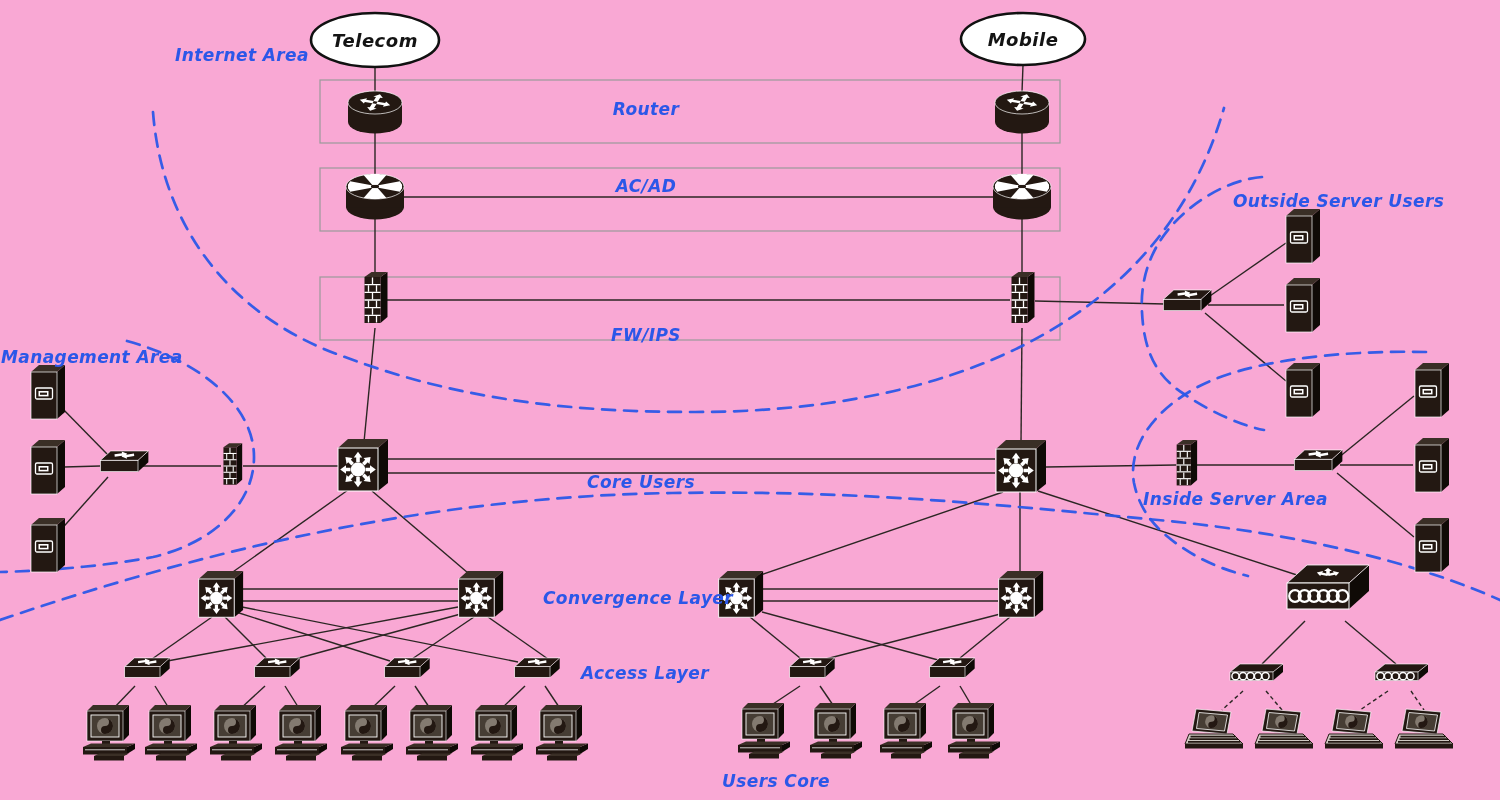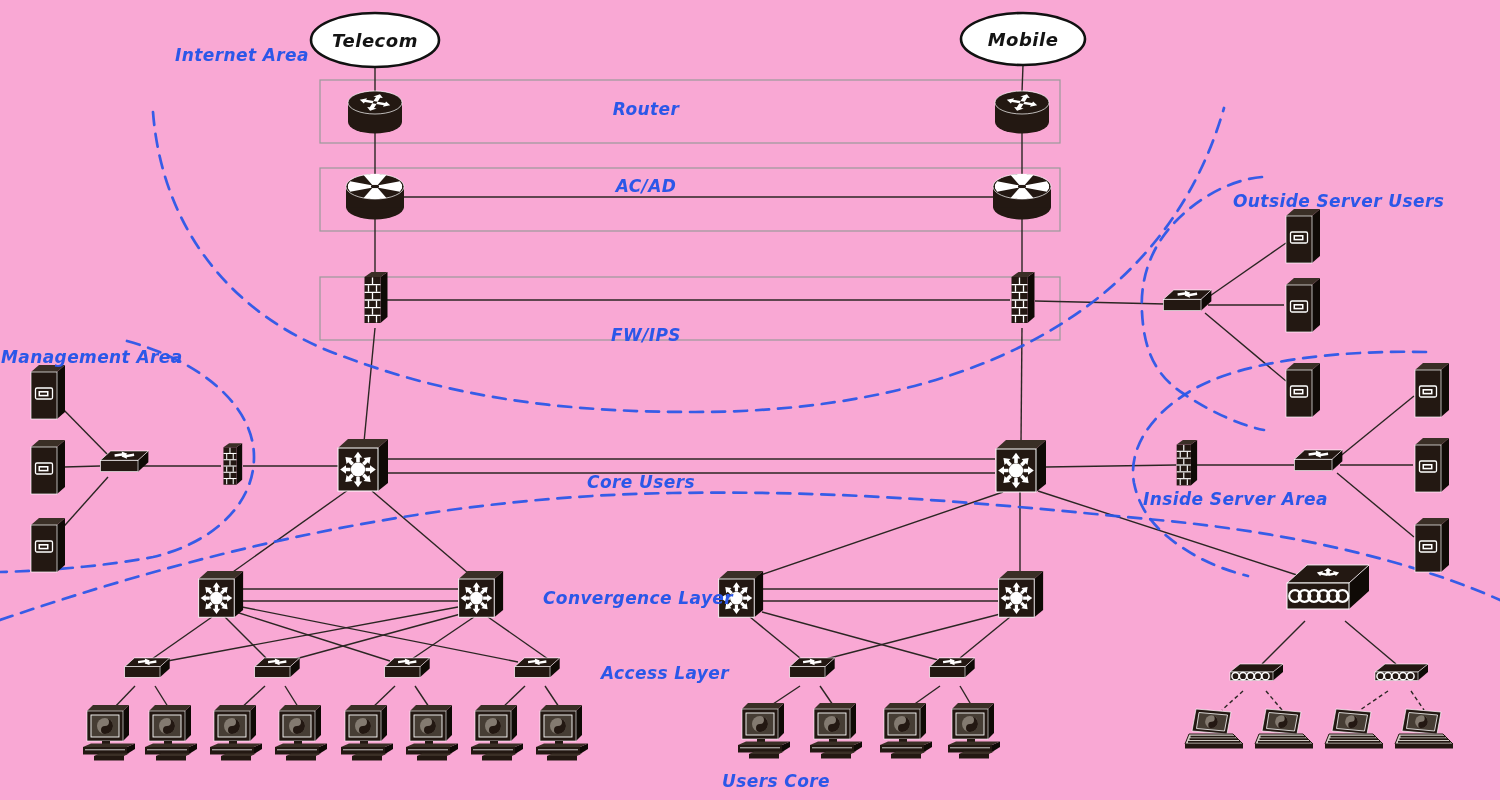--- a/index.html
+++ b/index.html
@@ -325,18 +325,18 @@
   <div id="labels">
       <div class="lbl" style="left: 175px; top: 45px;">Internet Area</div>
       <div class="lbl center" style="left: 646px; top: 99px;">Router</div>
       <div class="lbl center" style="left: 646px; top: 176px;">AC/AD</div>
       <div class="lbl center" style="left: 646px; top: 286px; margin-top: 39px;">FW/IPS</div>
       <div class="lbl" style="left: 1px; top: 347px;">Management Area</div>
       <div class="lbl" style="left: 1233px; top: 191px;">Outside Server Users</div>
       <div class="lbl center" style="left: 641px; top: 472px;">Core Users</div>
       <div class="lbl" style="left: 1143px; top: 489px; text-align: center;">Inside Server Area</div>
       <div class="lbl center" style="left: 638px; top: 588px;">Convergence Layer</div>
-      <div class="lbl center" style="left: 645px; top: 663px; margin-left: 20px;">Access Layer</div>
+      <div class="lbl center" style="left: 645px; top: 663px;">Access Layer</div>
       <div class="lbl center" style="left: 776px; top: 771px;">Users Core</div>
     </div>
 <div class="cloud-lbl" style="left: 375px; top: 40px;">Telecom</div>
     <div class="cloud-lbl" style="left: 1023px; top: 39px;">Mobile</div>
   </div>
 
 </body></html>

